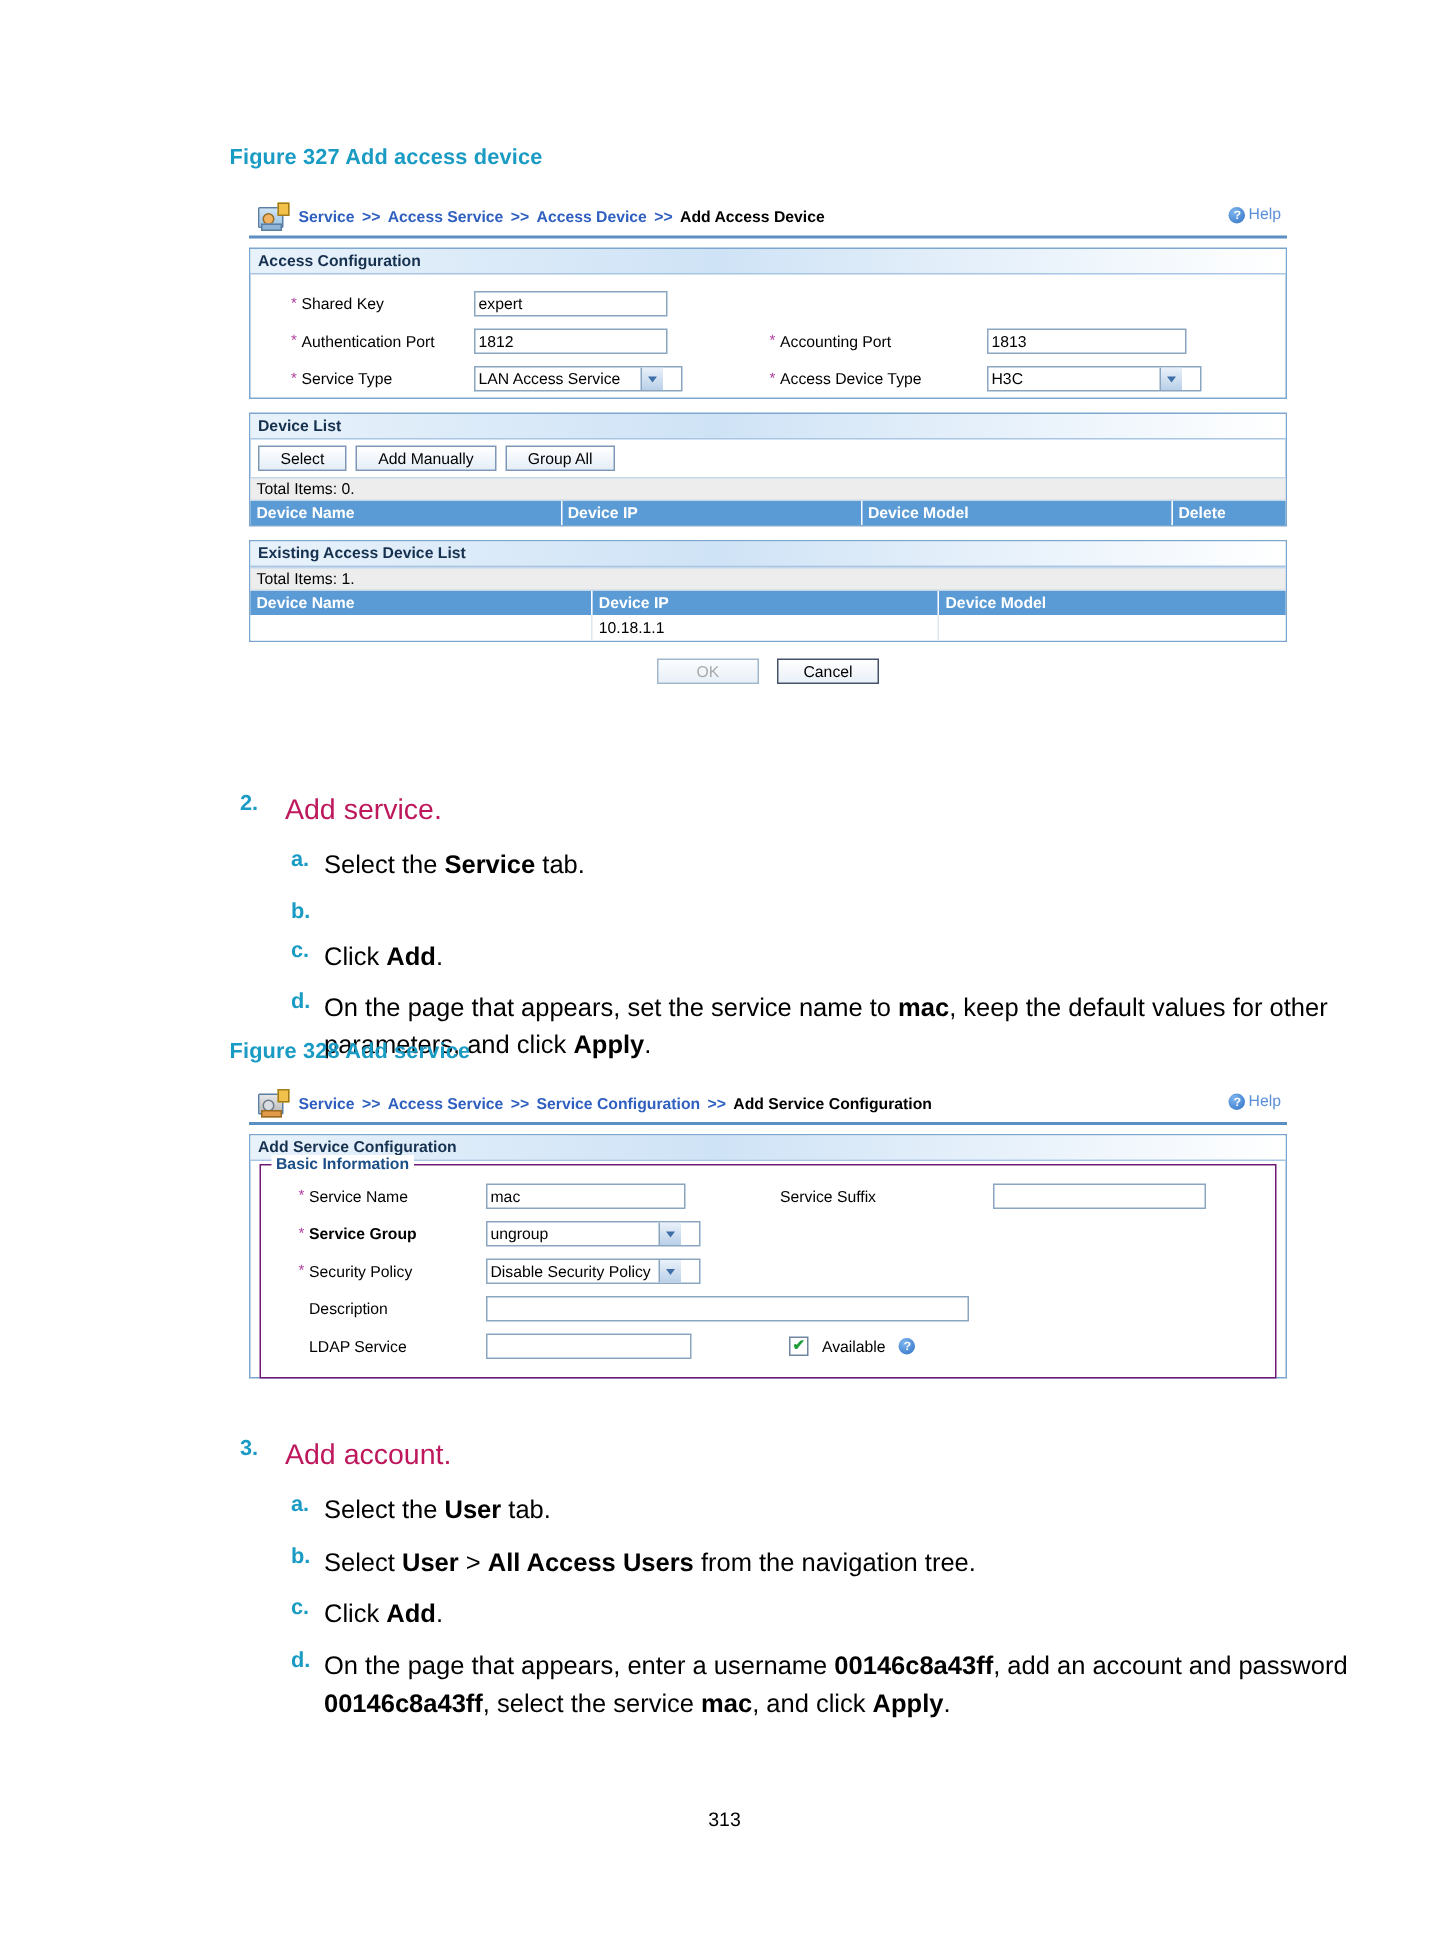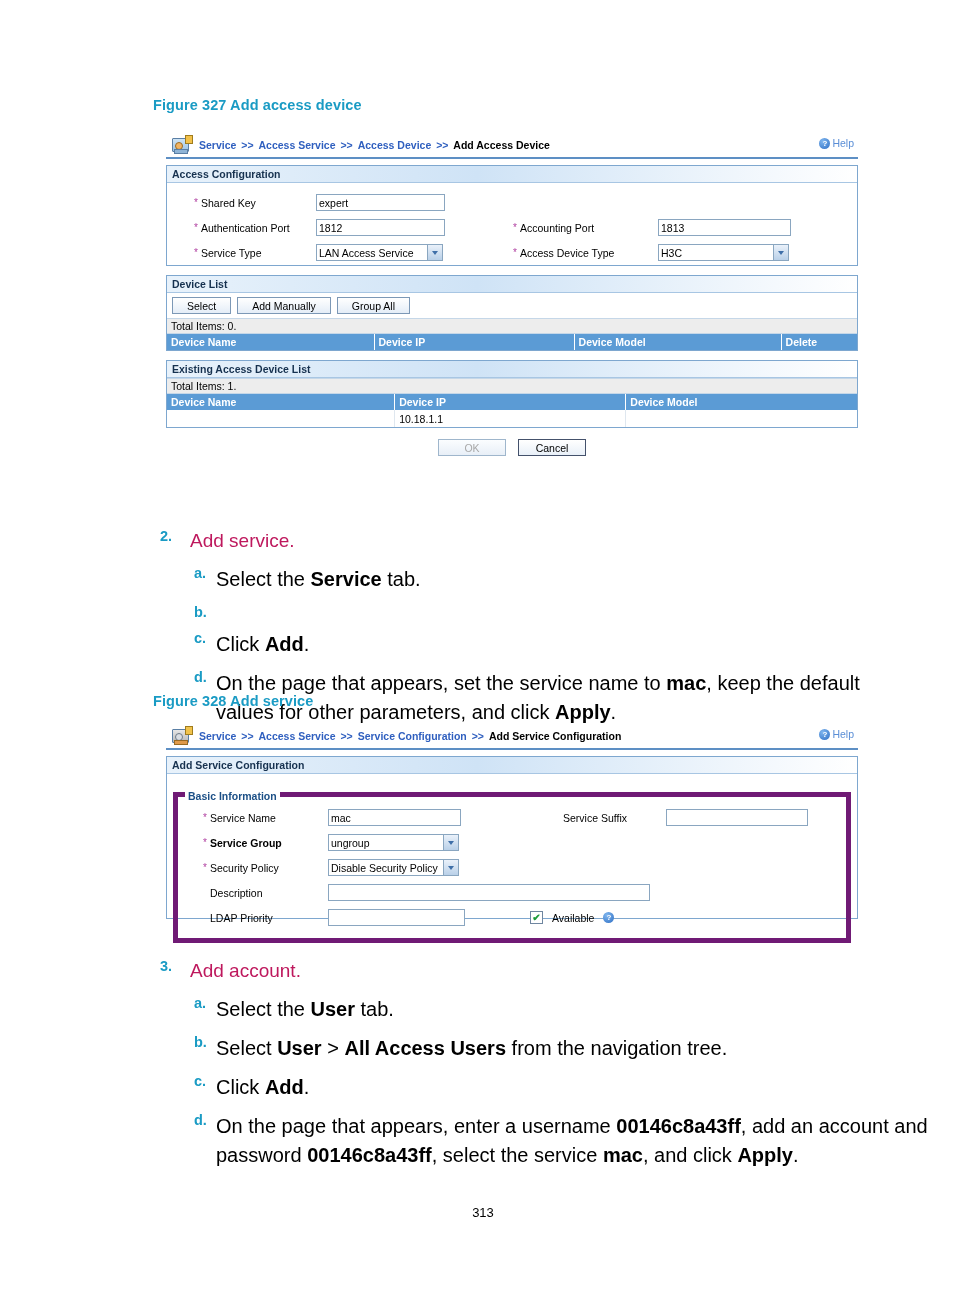--- a/index.html
+++ b/index.html
@@ -187,21 +187,21 @@
     display: flex;
     align-items: center;
     overflow: hidden;
     white-space: nowrap;
   }
   .ctl-select {
     border: 1px solid #8aa6c0;
     background: #ffffff;
     height: 15px;
     font-size: 10.5px;
-    padding: 0 0 0 2px;
+    padding: 0 12px 0 2px;
     box-sizing: content-box;
     display: flex;
     align-items: center;
     justify-content: space-between;
     color: #000;
     overflow: hidden;
     white-space: nowrap;
   }
   .arrow {
     width: 14px;
@@ -301,22 +301,22 @@
   }
   .btn-cancel {
     width: 68px;
     border: 1px solid #44516b;
     background: linear-gradient(#ffffff, #e9f0f8);
     color: #000;
   }
 
   
   .fset {
-    border: 5px solid #701a75;
-    margin: 18px 6px 4px 6px;
+    border: 1px solid #701a75;
+    margin: 2px 6px 4px 6px;
     padding: 4px 0 8px 0;
     position: relative;
   }
   .fset-legend {
     position: absolute;
     top: -7px;
     left: 7px;
     background: #ffffff;
     padding: 0 3px;
     font-size: 10.5px;
@@ -378,21 +378,21 @@
     margin-bottom: 10px;
   }
   .sub-letter {
     color: #1a9bc4;
     font-weight: bold;
     font-size: 14.5px;
     width: 22px;
     flex: 0 0 auto;
   }
   .sub-text {
-    font-size: 20px;
+    font-size: 17px;
     color: #000;
     line-height: 1.45;
     max-width: 700px;
   }
   .sub-text b { font-weight: bold; }
 
   .page-num {
     position: absolute;
     left: 0; right: 0;
     text-align: center;
@@ -598,21 +598,21 @@
         <span class="fset-legend">Basic Information</span>
 
         <div class="form-row" style="margin-top:4px;">
           <div class="fld" style="width:300px; padding-left:22px; box-sizing:border-box;">
             <span class="req">*</span>
             <span class="lbl" style="width:118px;">Service Name</span>
             <span class="ctl-input" style="width:127px;">mac</span>
           </div>
           <div class="fld" style="padding-left:36px;">
             <span class="noreq"></span>
-            <span class="lbl" style="width:142px;text-align:center;">Service Suffix</span>
+            <span class="lbl" style="width:142px;">Service Suffix</span>
             <span class="ctl-input" style="width:136px;"></span>
           </div>
         </div>
 
         <div class="form-row">
           <div class="fld" style="width:300px; padding-left:22px; box-sizing:border-box;">
             <span class="req">*</span>
             <span class="lbl" style="width:118px;font-weight:bold;">Service Group</span>
             <span class="ctl-select" style="width:127px;">
               <span>ungroup</span>
@@ -640,21 +640,21 @@
           <div class="fld" style="padding-left:22px;">
             <span class="noreq"></span>
             <span class="lbl" style="width:118px;">Description</span>
             <span class="ctl-input" style="width:316px;"></span>
           </div>
         </div>
 
         <div class="form-row">
           <div class="fld" style="width:300px; padding-left:22px; box-sizing:border-box;">
             <span class="noreq"></span>
-            <span class="lbl" style="width:118px;">LDAP Priority</span>
+            <span class="lbl" style="width:118px;">LDAP Service</span>
             <span class="ctl-input" style="width:131px;"></span>
           </div>
           <div class="fld" style="padding-left:52px; gap:9px;">
             <span class="chk">✔</span>
             <span class="lbl">Available</span>
             <span class="help-dot">?</span>
           </div>
         </div>
 
       </div>

